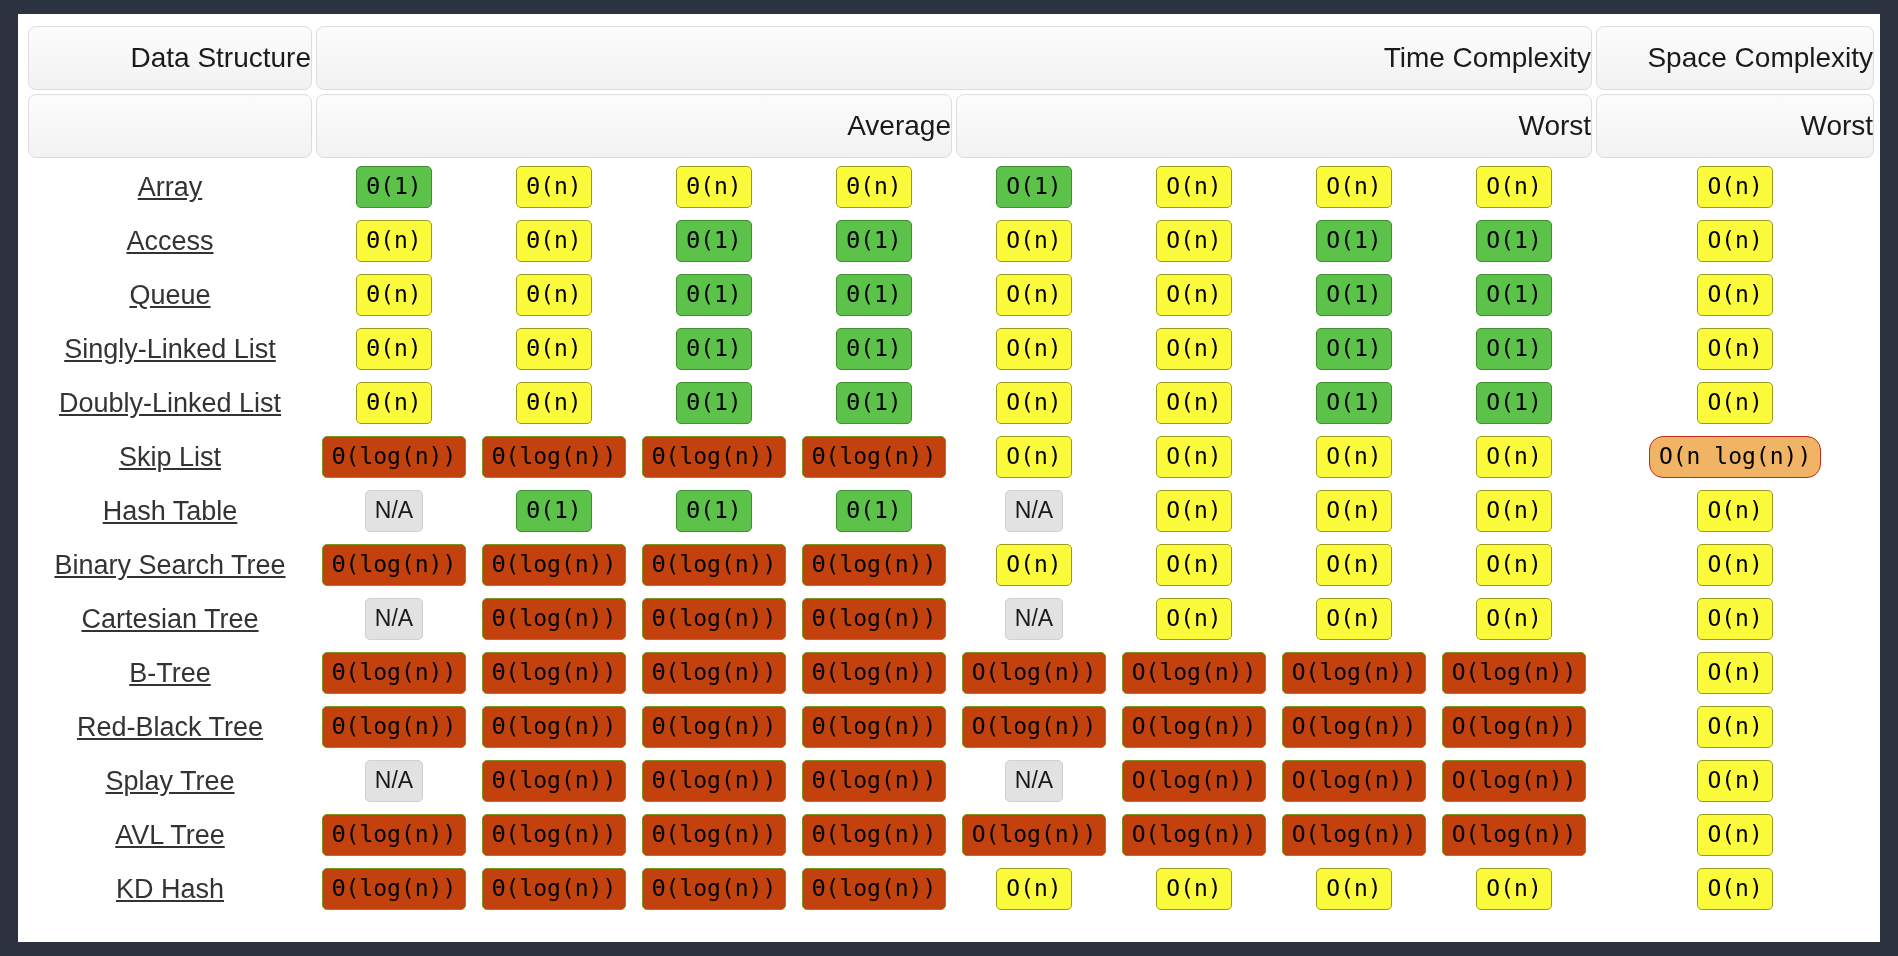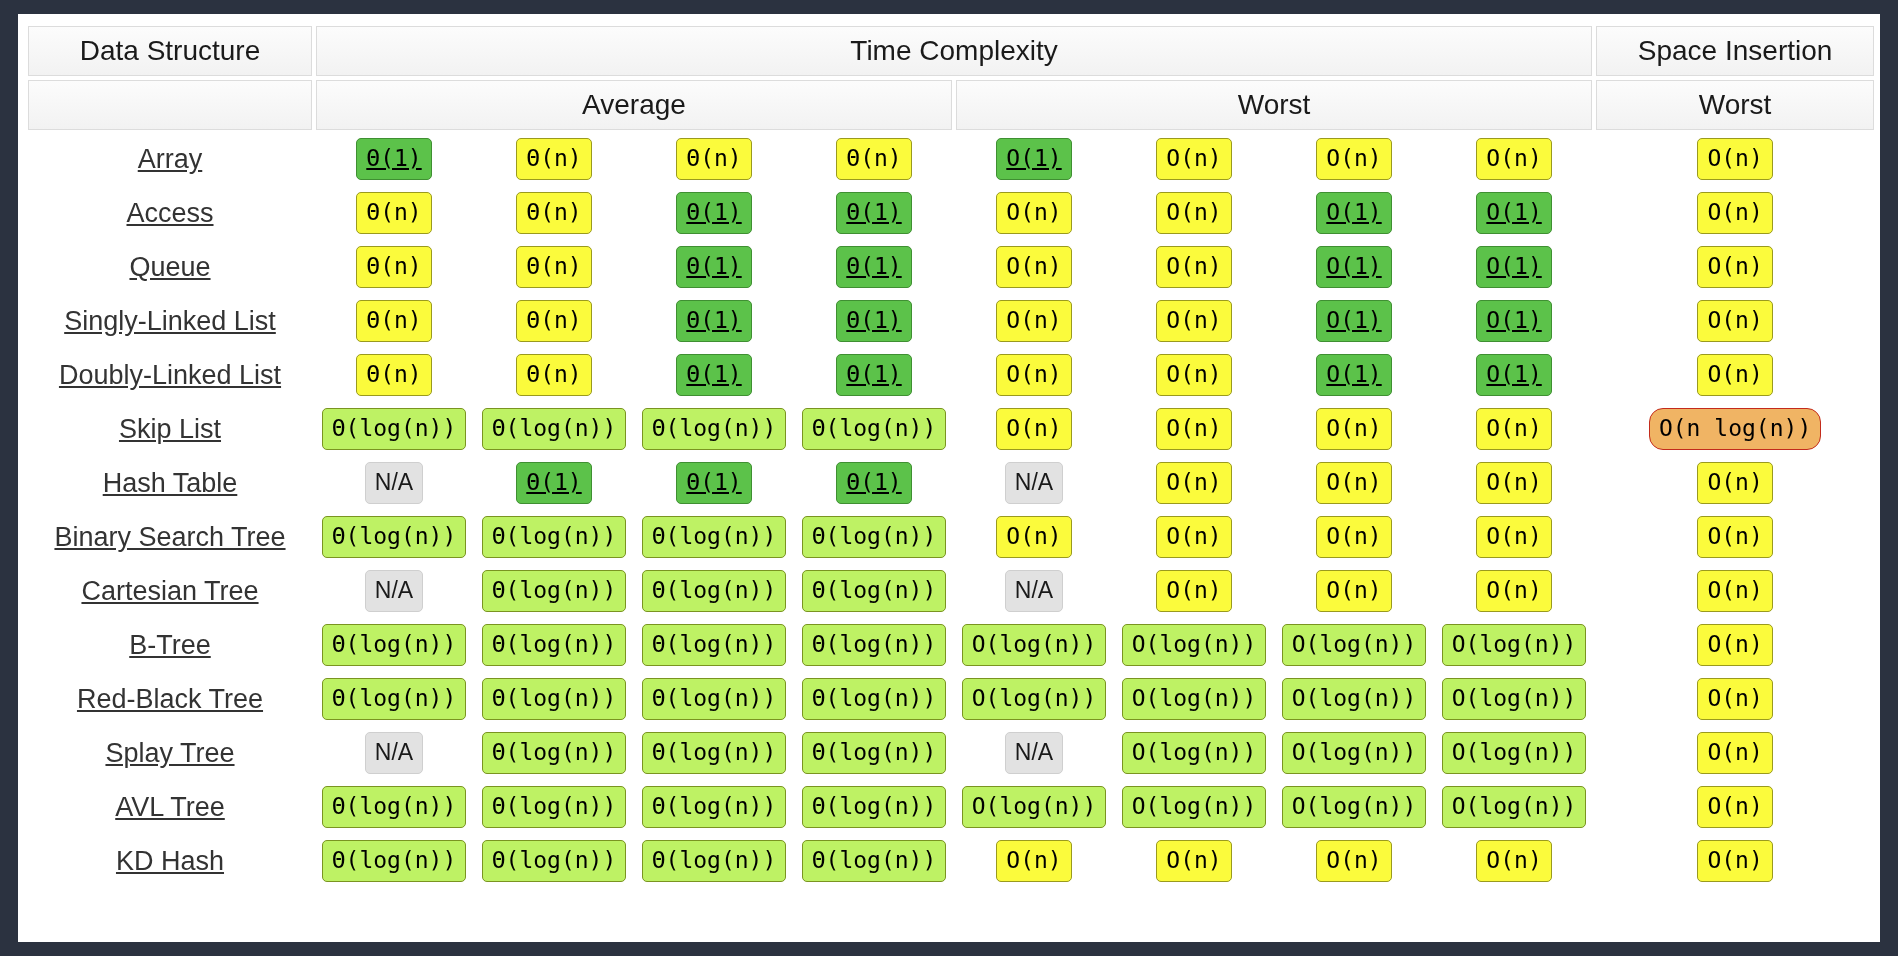--- a/index.html
+++ b/index.html
@@ -27,26 +27,26 @@
   }
   table.bigo th, table.bigo td {
     padding: 0;
     margin: 0;
     vertical-align: middle;
   }
   
   th.hdr {
     background: linear-gradient(to bottom, #fcfcfc 0%, #f2f2f2 100%);
     border: 1px solid #dcdcdc;
-    border-radius: 0;
-    text-align: center;
+    border-radius: 8px;
+    text-align: right;
     font-weight: normal;
     font-size: 28px;
     color: #1a1a1a;
-    height: 50px;
+    height: 64px;
     padding: 0 10px;
     white-space: nowrap;
     overflow: hidden;
   }
   th.hdr.blank { color: transparent; }
   
   td.rowlabel {
     font-size: 27px;
     color: #333333;
     text-decoration: underline;
@@ -64,22 +64,22 @@
     font-family: "DejaVu Sans Mono", monospace;
     font-size: 23px;
     line-height: 1;
     padding: 8px 9px 9px 9px;
     border-radius: 5px;
     border: 1px solid;
     color: #000000;
     white-space: nowrap;
     cursor: default;
   }
-  .chip.c-green      { background: #5cc24a; border-color: #3f8f32; text-decoration: underline; }
-  .chip.c-lime       { background: #bef264; border-color: #7a9421; }
+  .chip.c-green      { background: #5cc24a; border-color: #3f8f32; }
+  .chip.c-lime       { background: #c2410c; border-color: #7a9421; }
   .chip.c-yellow     { background: #fbfb3c; border-color: #9a9a1e; text-align: center; }
   .chip.c-orange     { background: #f0b464; border-color: #c32b1c; border-radius: 14px; }
   .chip.c-na         { background: #e2e2e2; border-color: #cfcfcf; color:#1a1a1a;
                        font-family:Liberation Sans, sans-serif; font-size:23px; }
 </style>
 </head>
 <body>
 
 <div id="page">
   <table class="bigo">
@@ -92,21 +92,21 @@
       <col style="width:156px">
       <col style="width:156px">
       <col style="width:156px">
       <col style="width:156px">
       <col style="width:278px">
     </colgroup>
     <thead>
       <tr id="hrow1">
           <th class="hdr">Data Structure</th>
           <th class="hdr" colspan="8">Time Complexity</th>
-          <th class="hdr">Space Insertion</th>
+          <th class="hdr">Space Complexity</th>
         </tr>
       <tr id="hrow2">
           <th class="hdr blank"></th>
           <th class="hdr" colspan="4">Average</th>
           <th class="hdr" colspan="4">Worst</th>
           <th class="hdr">Worst</th>
         </tr>
     </thead>
     <tbody id="tbody">
         <tr>

